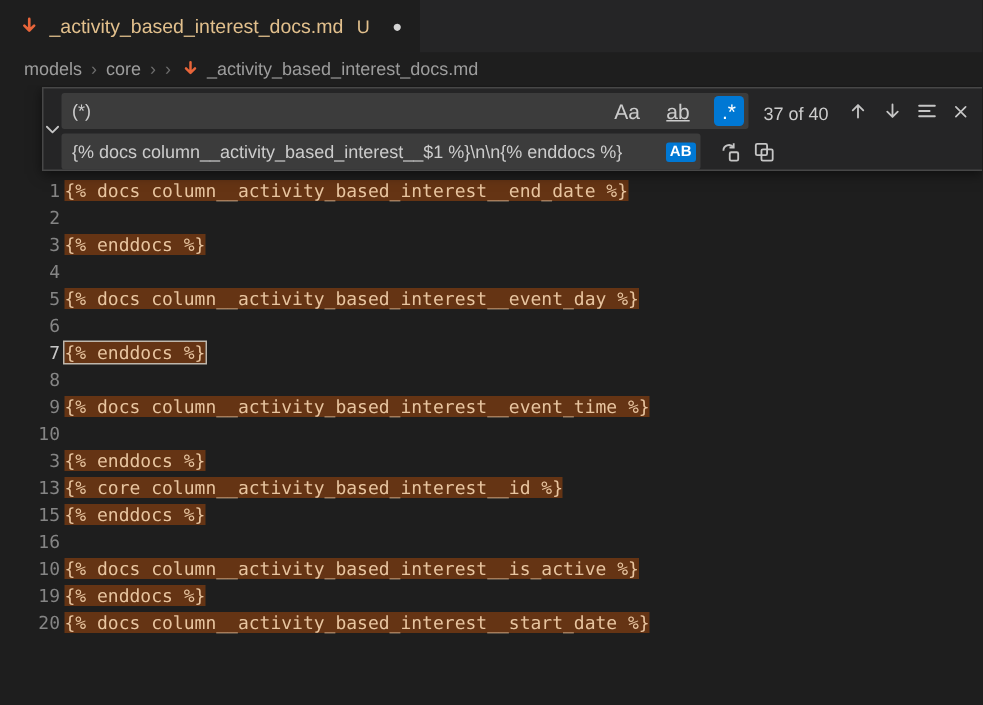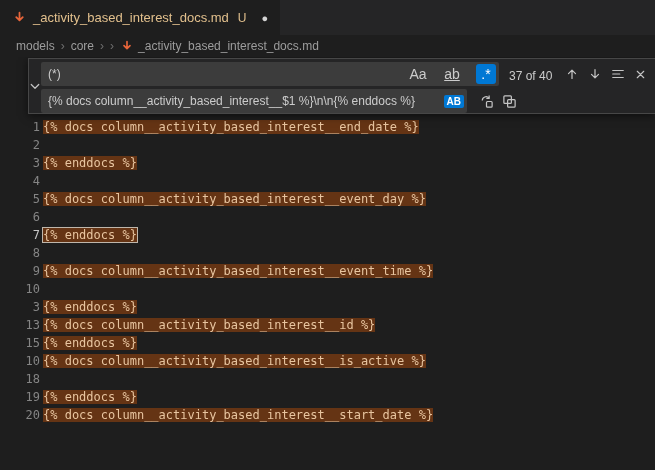--- a/index.html
+++ b/index.html
@@ -133,24 +133,24 @@
         <div class="line"><span class="ln">2</span><span class="code"></span></div>
         <div class="line"><span class="ln">3</span><span class="code"><span class="match">{% enddocs %}</span></span></div>
         <div class="line"><span class="ln">4</span><span class="code"></span></div>
         <div class="line"><span class="ln">5</span><span class="code"><span class="match">{% docs column__activity_based_interest__event_day %}</span></span></div>
         <div class="line"><span class="ln">6</span><span class="code"></span></div>
         <div class="line current-line"><span class="ln">7</span><span class="code"><span class="match current-match">{% enddocs %}</span></span></div>
         <div class="line"><span class="ln">8</span><span class="code"></span></div>
         <div class="line"><span class="ln">9</span><span class="code"><span class="match">{% docs column__activity_based_interest__event_time %}</span></span></div>
         <div class="line"><span class="ln">10</span><span class="code"></span></div>
         <div class="line"><span class="ln">3</span><span class="code"><span class="match">{% enddocs %}</span></span></div>
-        <div class="line"><span class="ln">13</span><span class="code"><span class="match">{% docs column__activity_based_interest__id %}</span></span></div>
+        <div class="line"><span class="ln">13</span><span class="code"><span class="match">{% core column__activity_based_interest__id %}</span></span></div>
         <div class="line"><span class="ln">15</span><span class="code"><span class="match">{% enddocs %}</span></span></div>
+        <div class="line"><span class="ln">16</span><span class="code"></span></div>
         <div class="line"><span class="ln">10</span><span class="code"><span class="match">{% docs column__activity_based_interest__is_active %}</span></span></div>
-        <div class="line"><span class="ln">18</span><span class="code"></span></div>
         <div class="line"><span class="ln">19</span><span class="code"><span class="match">{% enddocs %}</span></span></div>
         <div class="line"><span class="ln">20</span><span class="code"><span class="match">{% docs column__activity_based_interest__start_date %}</span></span></div>
       </div>
 
     <div class="find-widget">
       <div class="toggle-col">
         <svg width="12" height="12" viewBox="0 0 16 16">
           <path d="M3 6l5 5 5-5" fill="none" stroke="#c5c5c5" stroke-width="1.6" stroke-linecap="round" stroke-linejoin="round"></path>
         </svg>
       </div>

